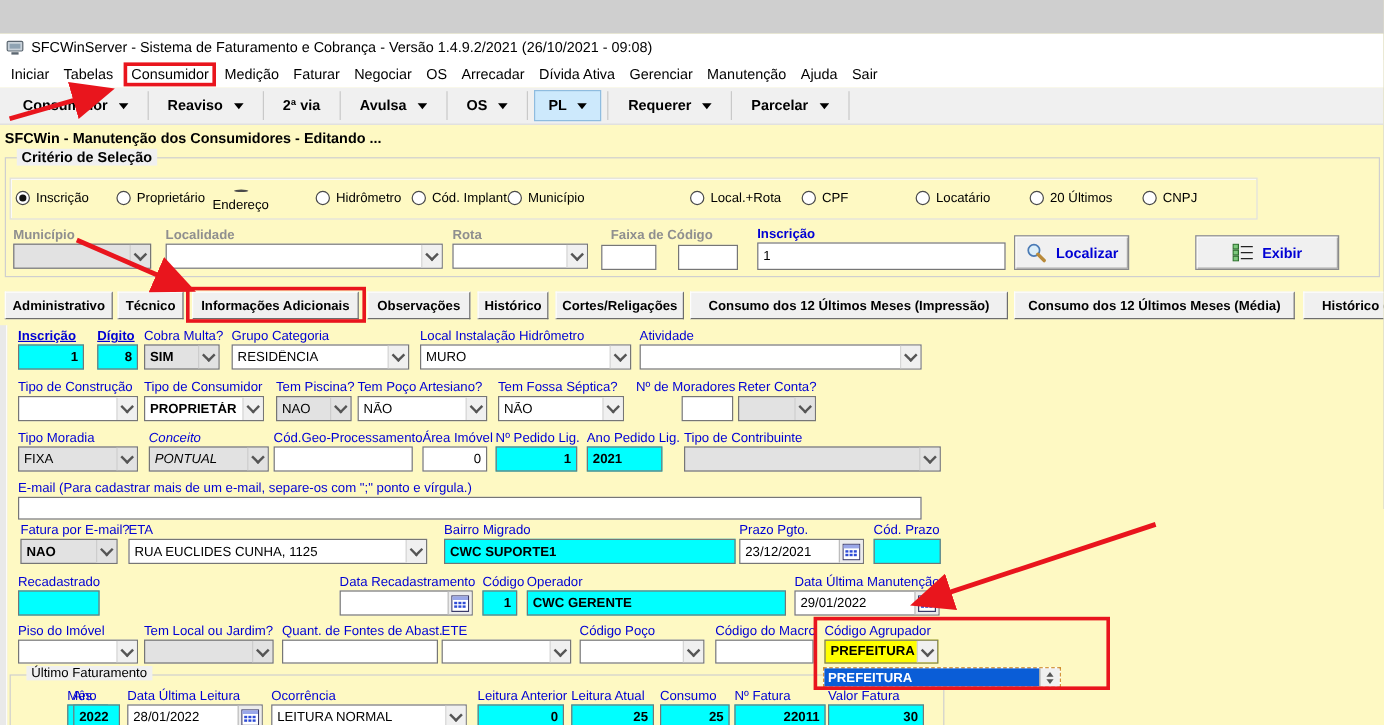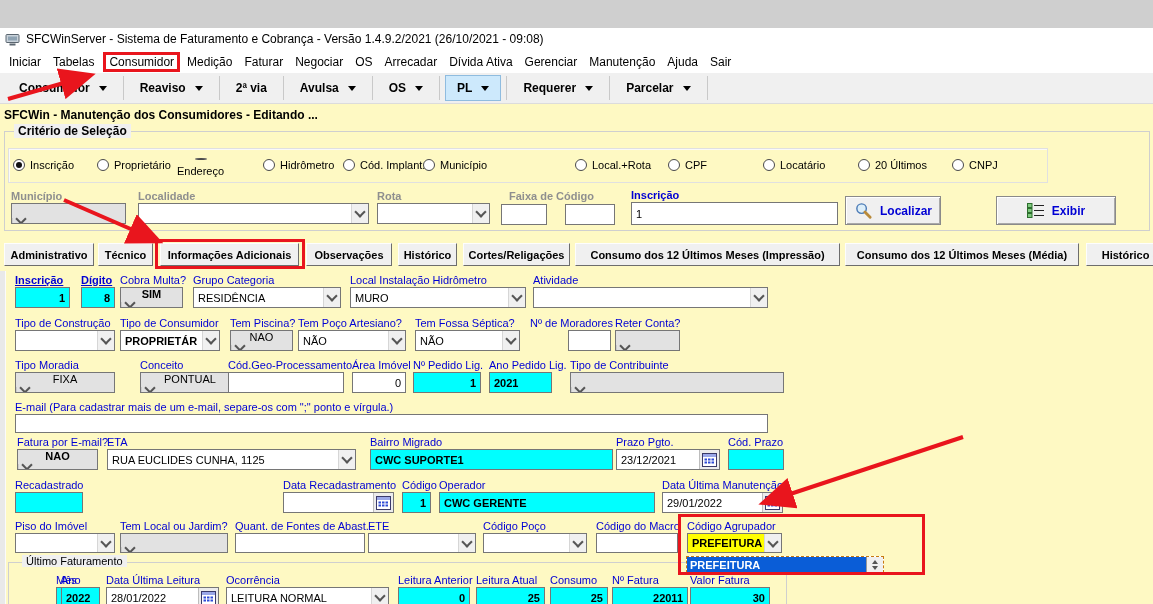--- a/index.html
+++ b/index.html
@@ -37,21 +37,21 @@
   .lbl.g{color:#8f8f8f;font-weight:bold;}
   .box{height:21px;border:1px solid #767676;background:#fff;font-size:11px;display:flex;
        align-items:center;padding:0 4px;box-sizing:border-box;overflow:hidden;white-space:nowrap;}
   .box.cyan{background:#00ffff;font-weight:bold;}
   .box.right{justify-content:flex-end;}
   .box.b{font-weight:bold;}
   .combo{padding:0;justify-content:space-between;}
   .combo .val{padding:0 4px;overflow:hidden;white-space:nowrap;}
   .combo .dd{width:16px;align-self:stretch;display:flex;align-items:center;justify-content:center;
              background:#f0f0f0;border-left:1px solid #d6d6d6;flex:none;}
-  .combo.gray{background:#e2e2e2;flex-direction:column;}
+  .combo.gray{background:#e2e2e2;}
   .combo.gray .dd{background:#e2e2e2;border-left-color:#cdcdcd;}
   .combo.yellow{background:#ffff00;font-weight:bold;}
   .chev{width:6px;height:6px;border-right:2px solid #555;border-bottom:2px solid #555;
         transform:rotate(45deg);margin-top:-3px;}
   .date{padding:0;justify-content:space-between;}
   .date .val{padding:0 4px;}
   .date .cal{width:19px;align-self:stretch;display:flex;align-items:center;justify-content:center;
              background:#ececec;border-left:1px solid #bdbdbd;flex:none;}
   
   .btn{position:absolute;display:flex;align-items:center;justify-content:center;gap:7px;
@@ -377,21 +377,21 @@
 
   <div class="fld" style="left:15px;top:331px;width:100px;">
     <div class="lbl">Tipo Moradia</div>
     <div class="box combo gray">
         <span class="val">FIXA</span>
         <span class="dd">
           <i class="chev"></i>
         </span>
       </div>
   </div>
-  <div class="fld" style="left:140px;top:331px;width:100px;">
+  <div class="fld" style="left:124px;top:331px;width:100px;font-style:italic;">
     <div class="lbl">Conceito</div>
     <div class="box combo gray">
         <span class="val">PONTUAL</span>
         <span class="dd">
           <i class="chev"></i>
         </span>
       </div>
   </div>
   <div class="fld" style="left:228px;top:331px;width:116px;">
     <div class="lbl">Cód.Geo-Processamento</div>

